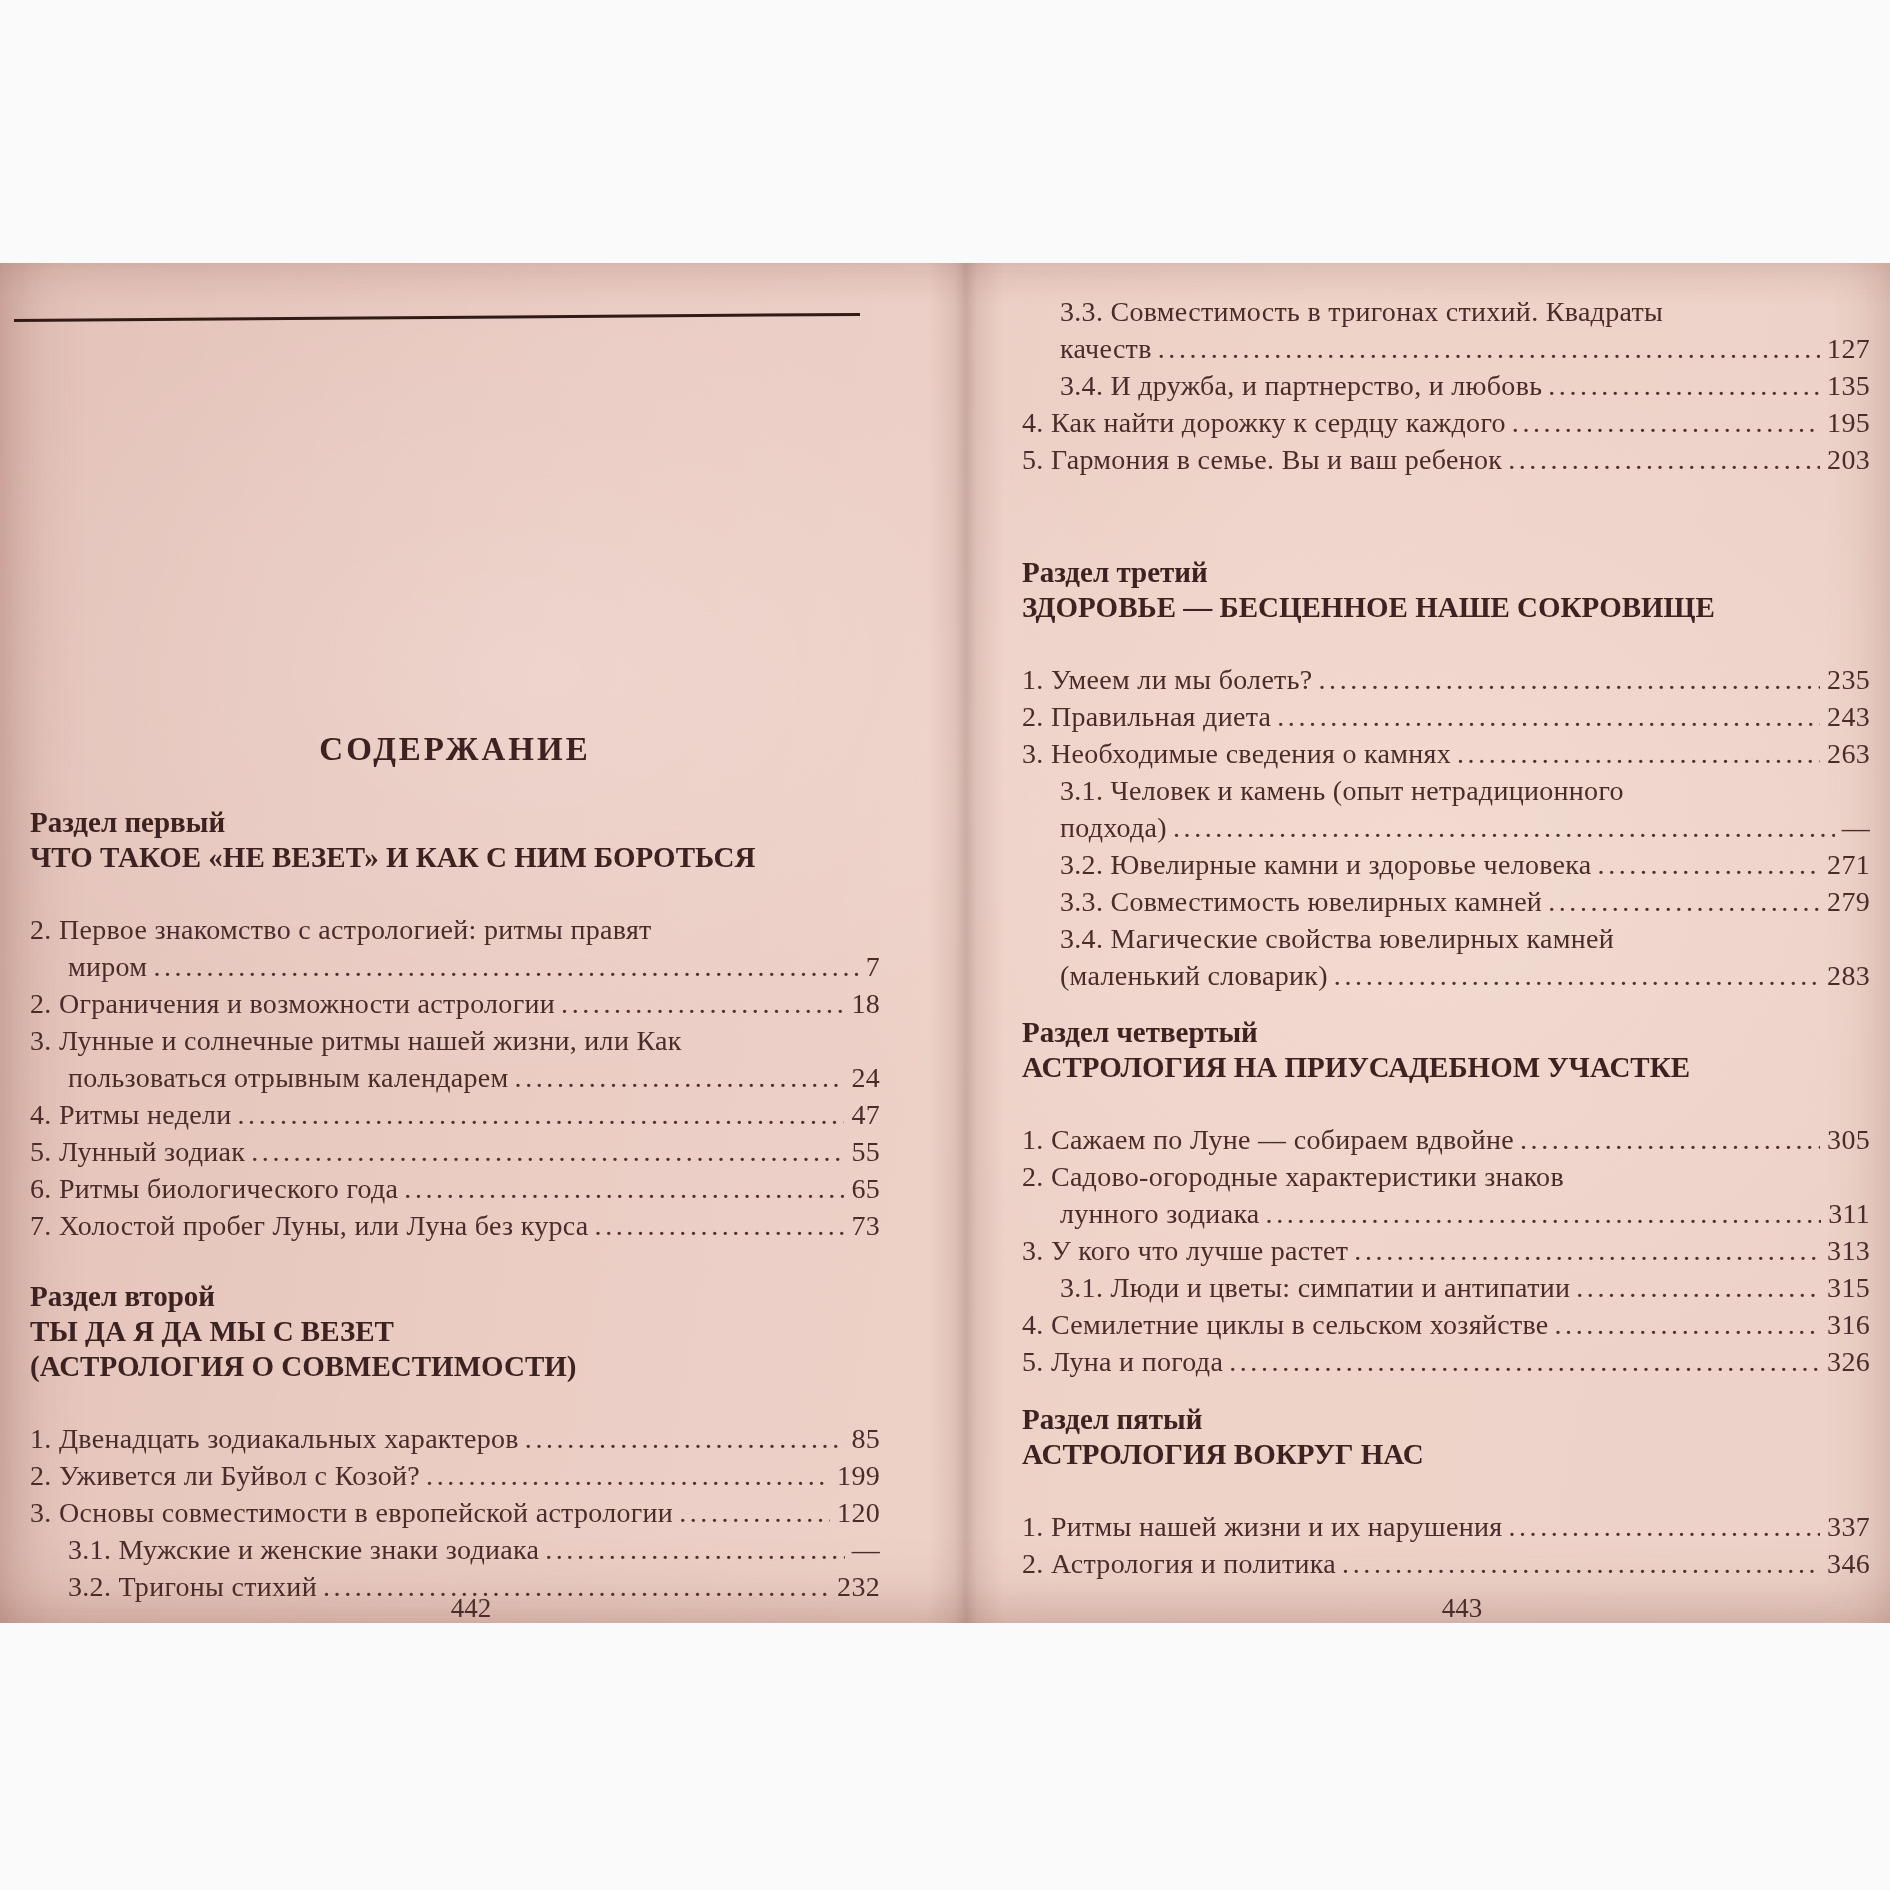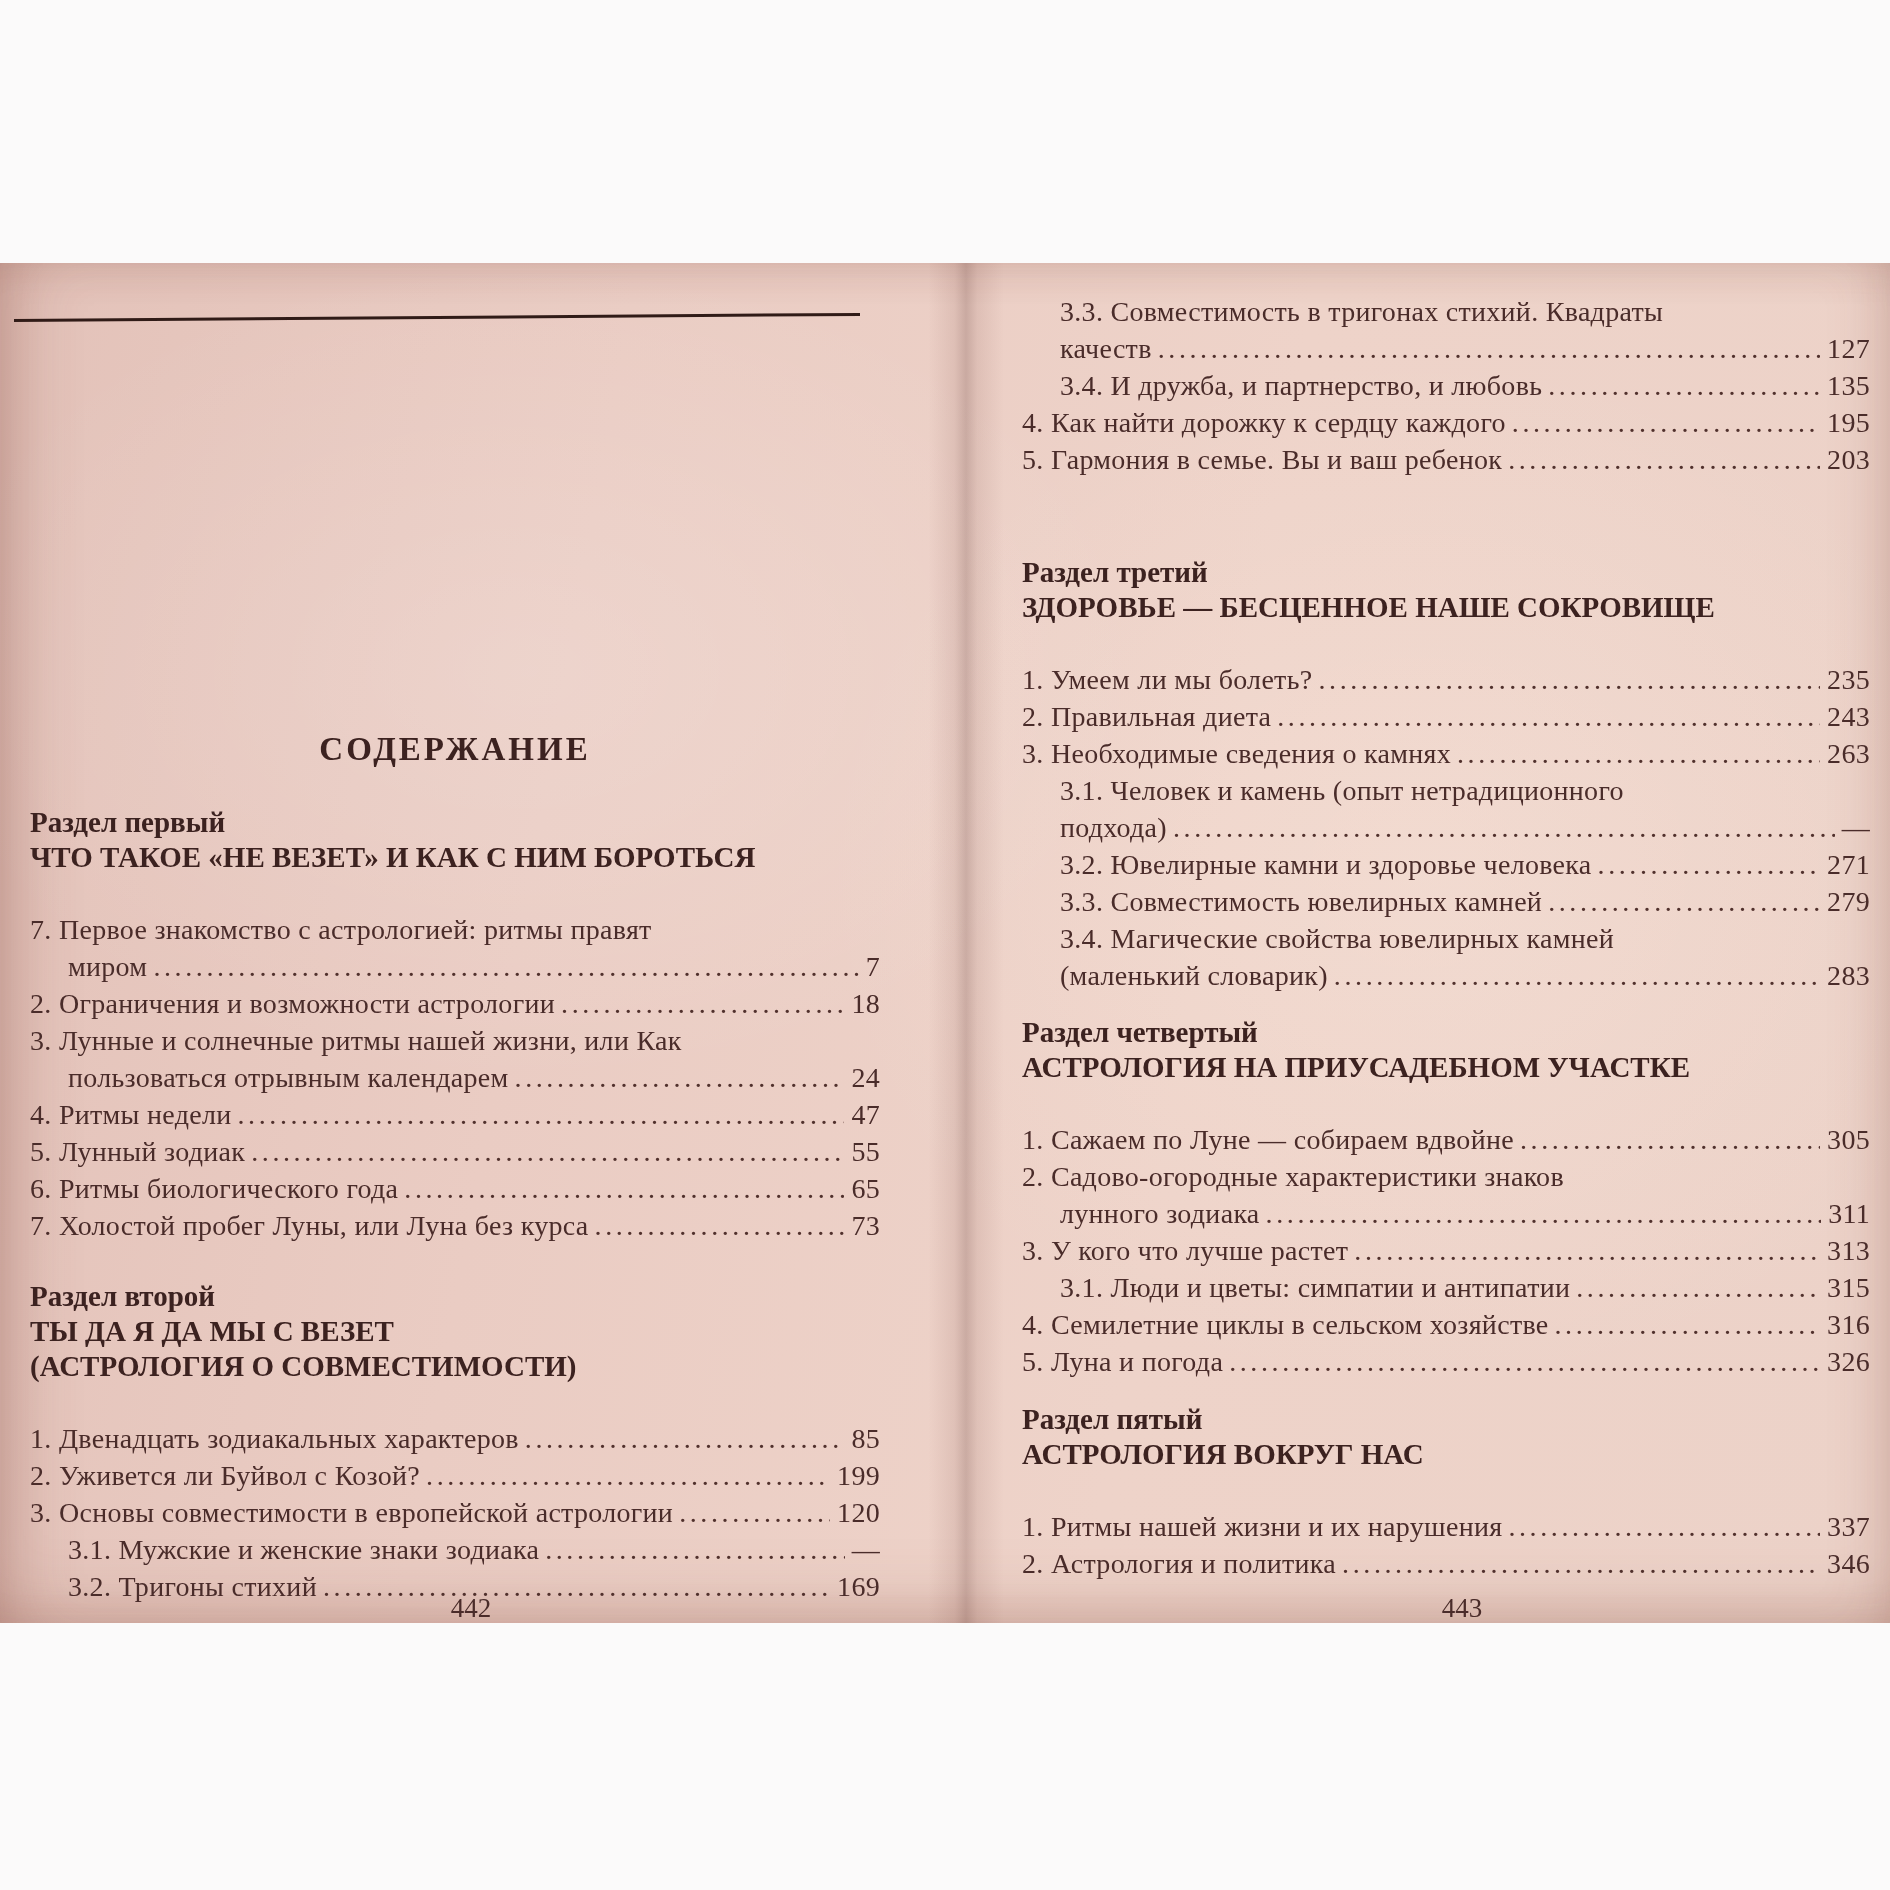--- a/index.html
+++ b/index.html
@@ -79,21 +79,21 @@
   <div class="page left">
     <div class="rule"></div>
     <h1 class="toc-title">СОДЕРЖАНИЕ</h1>
     <section class="sec sec-l1">
         <div class="sec-heading">
           <div class="h-line">Раздел первый</div>
           <div class="h-line">ЧТО ТАКОЕ «НЕ ВЕЗЕТ» И КАК С НИМ БОРОТЬСЯ</div>
         </div>
         <div class="entries">
           <div class="toc-entry">
-            <div class="toc-line ind0">7. Первое знакомство с астрологией: ритмы правят</div>
+            <div class="toc-line ind0">2. Первое знакомство с астрологией: ритмы правят</div>
             <div class="toc-line ind1 last">
               <span class="t">миром</span>
               <span class="leader"></span>
               <span class="pg">7</span>
             </div>
           </div>
           <div class="toc-entry">
             <div class="toc-line ind0 last">
               <span class="t">2. Ограничения и возможности астрологии</span>
               <span class="leader"></span>
@@ -170,21 +170,21 @@
             <div class="toc-line ind1 last">
               <span class="t">3.1. Мужские и женские знаки зодиака</span>
               <span class="leader"></span>
               <span class="pg">—</span>
             </div>
           </div>
           <div class="toc-entry">
             <div class="toc-line ind1 last">
               <span class="t">3.2. Тригоны стихий</span>
               <span class="leader"></span>
-              <span class="pg">169</span>
+              <span class="pg">232</span>
             </div>
           </div>
         </div>
       </section>
     <div class="pgnum">442</div>
   </div>
 
   <div class="page right">
     <section class="sec sec-r0">
         <div class="entries">

